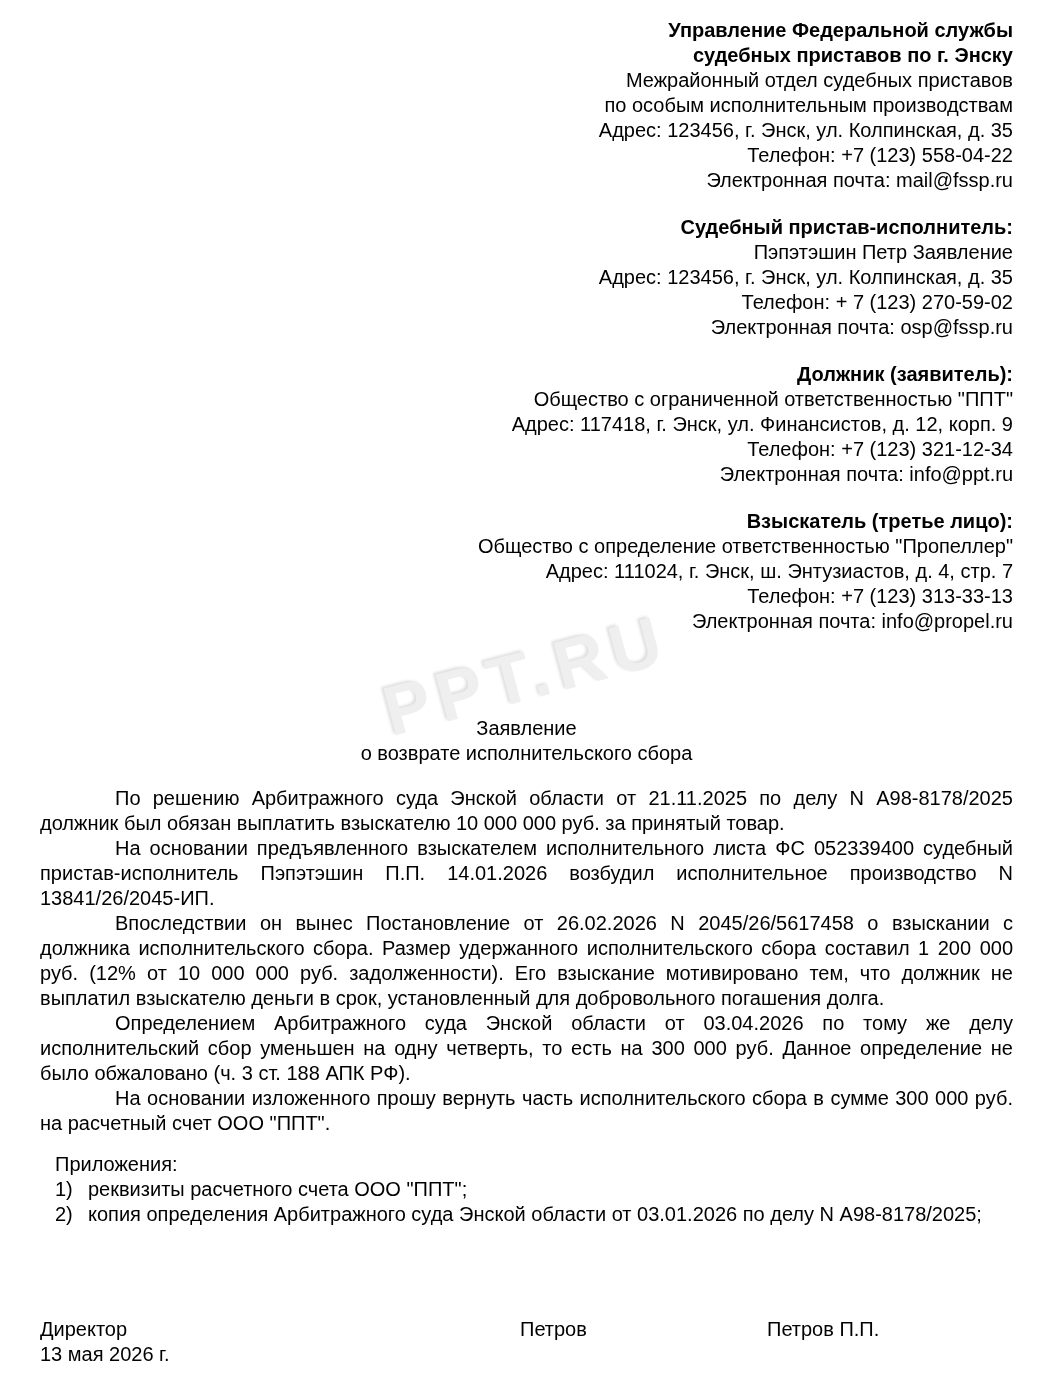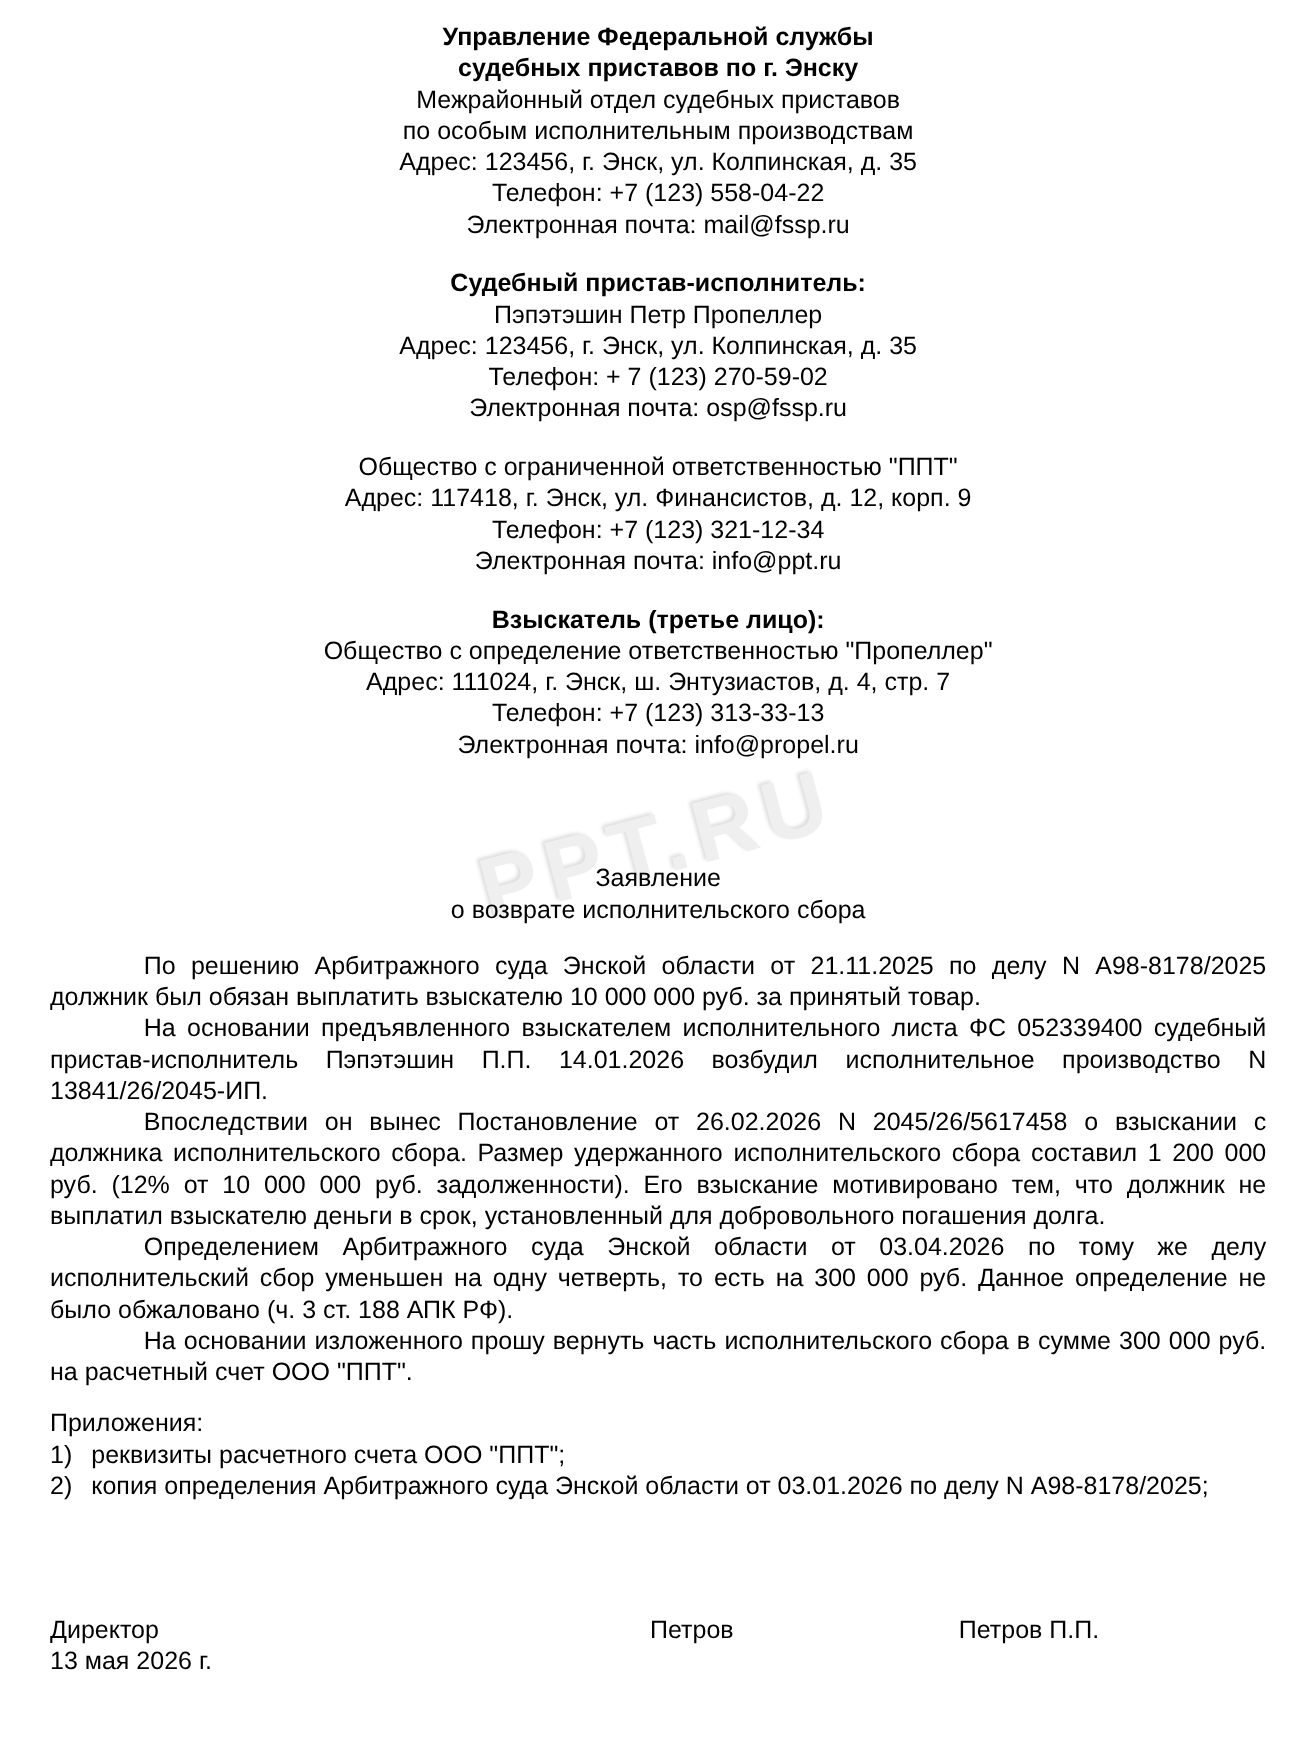--- a/index.html
+++ b/index.html
@@ -24,33 +24,33 @@
     font-size: 70px;
     font-weight: bold;
     letter-spacing: 7px;
     color: #efefef;
     text-shadow: -2px -2px 3px #dedede, 2px 2px 3px #ffffff;
     z-index: 0;
     white-space: nowrap;
     user-select: none;
   }
   .content { position: relative; z-index: 1; }
-  .addr-section { text-align: center; }
+  .addr-section { text-align: right; }
   .addr-block { margin: 0 0 22px 0; }
   .addr-block .b { font-weight: bold; }
   .doc-title {
     margin: 82px 0 0 0;
     text-align: center;
     font-weight: normal;
     font-size: 20px;
     line-height: 25px;
   }
   .body-text { margin-top: 20px; }
   .body-text p { margin: 0; text-align: justify; text-indent: 75px; }
-  .attachments { margin-top: 16px; }
+  .attachments { margin-top: 16px; margin-left: 15px; }
   .att-item { display: flex; }
   .att-num { width: 33px; flex: none; }
   .att-text { flex: 1; }
   .sig-row { display: flex; margin-top: 90px; }
   .sig-pos { width: 480px; flex: none; }
   .sig-sign { width: 247px; flex: none; }
   .sig-name { flex: 1; }
   .doc-date { }
 </style>
 </head>
@@ -69,27 +69,28 @@
         <div class="b">судебных приставов по г. Энску</div>
         <div>Межрайонный отдел судебных приставов</div>
         <div>по особым исполнительным производствам</div>
         <div>Адрес: 123456, г. Энск, ул. Колпинская, д. 35</div>
         <div>Телефон: +7 (123) 558-04-22</div>
         <div>Электронная почта: mail@fssp.ru</div>
       </div>
 
       <div class="addr-block">
         <div class="b">Судебный пристав-исполнитель:</div>
-        <div>Пэпэтэшин Петр Пропеллер</div>
+        <div>Пэпэтэшин Петр Заявление</div>
         <div>Адрес: 123456, г. Энск, ул. Колпинская, д. 35</div>
         <div>Телефон: + 7 (123) 270-59-02</div>
         <div>Электронная почта: osp@fssp.ru</div>
       </div>
 
       <div class="addr-block">
+        <div class="b">Должник (заявитель):</div>
         <div>Общество с ограниченной ответственностью "ППТ"</div>
         <div>Адрес: 117418, г. Энск, ул. Финансистов, д. 12, корп. 9</div>
         <div>Телефон: +7 (123) 321-12-34</div>
         <div>Электронная почта: info@ppt.ru</div>
       </div>
 
       <div class="addr-block">
         <div class="b">Взыскатель (третье лицо):</div>
         <div>Общество с определение ответственностью "Пропеллер"</div>
         <div>Адрес: 111024, г. Энск, ш. Энтузиастов, д. 4, стр. 7</div>

